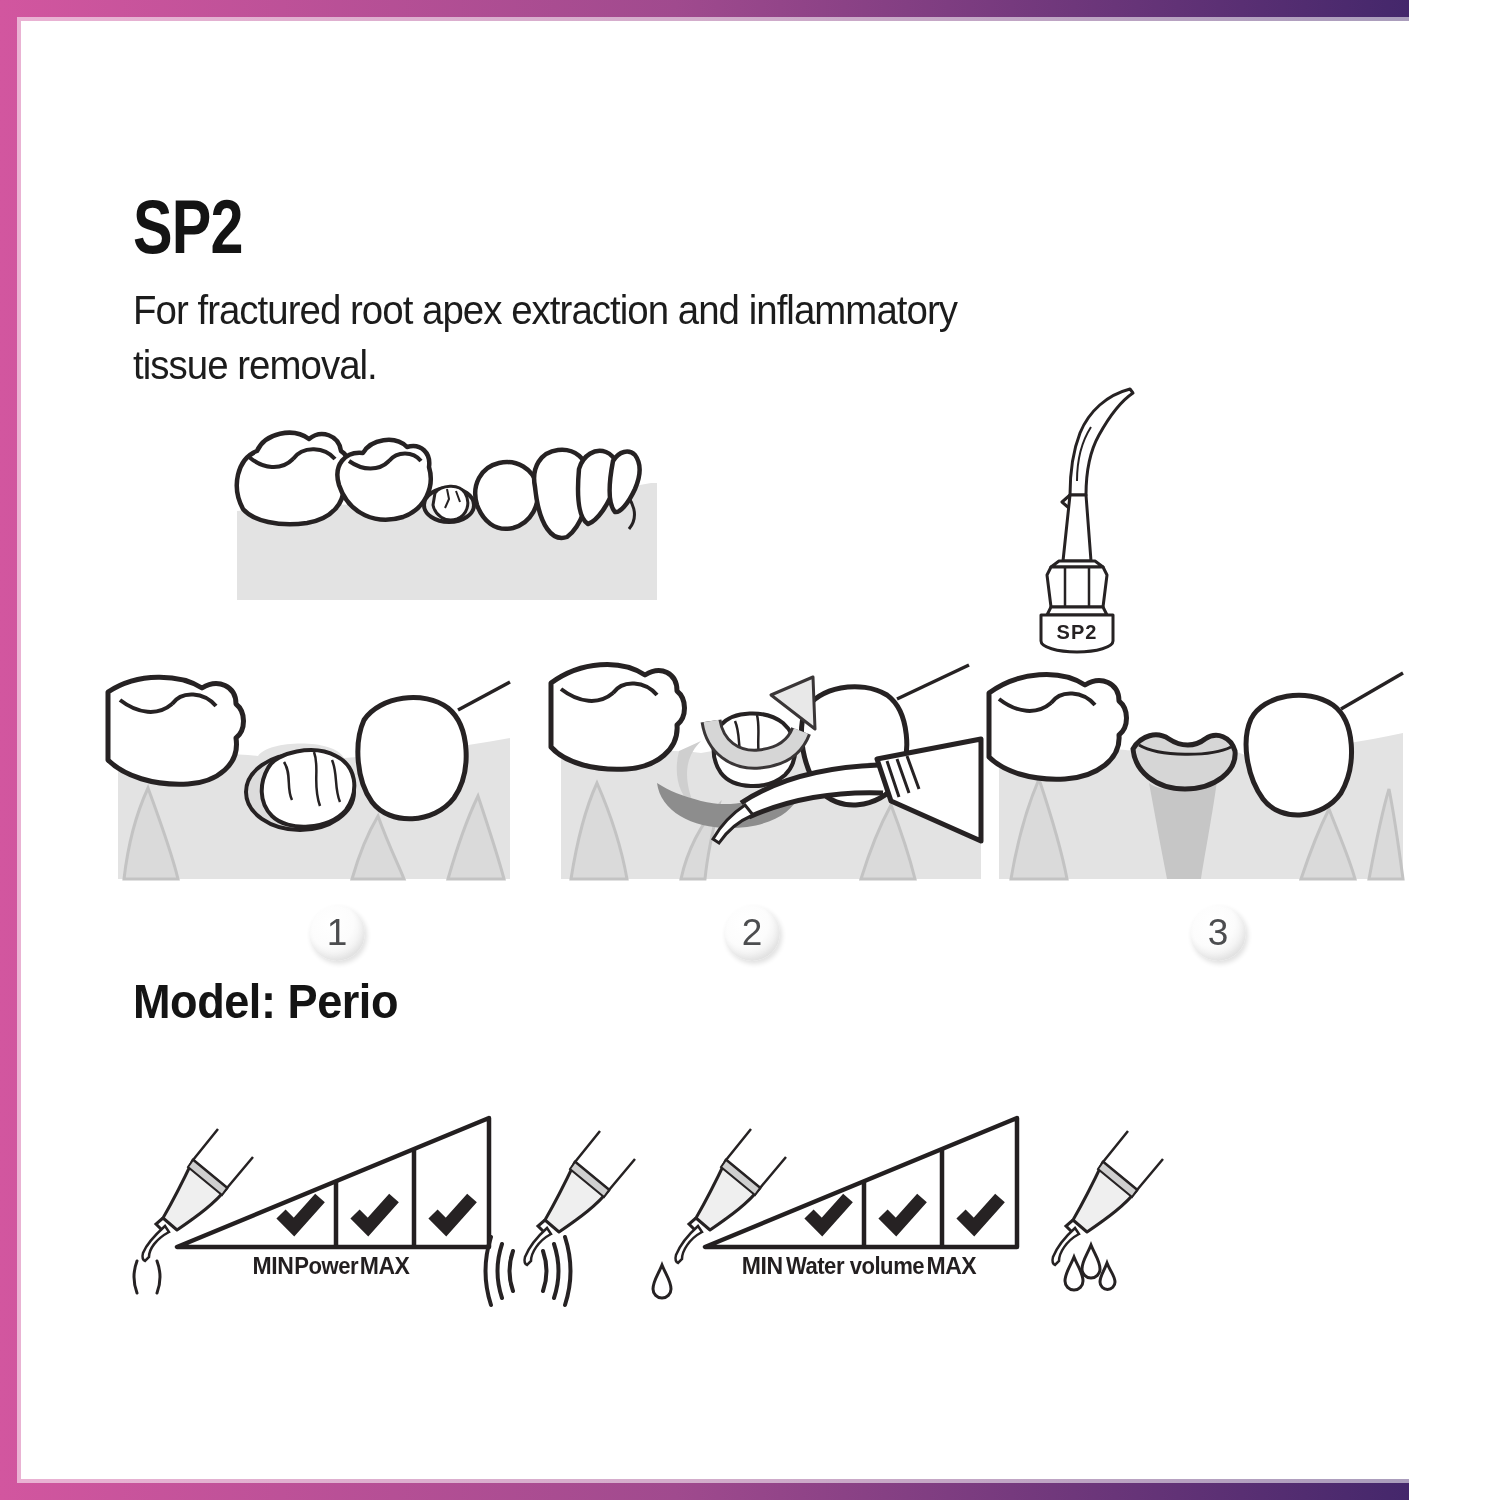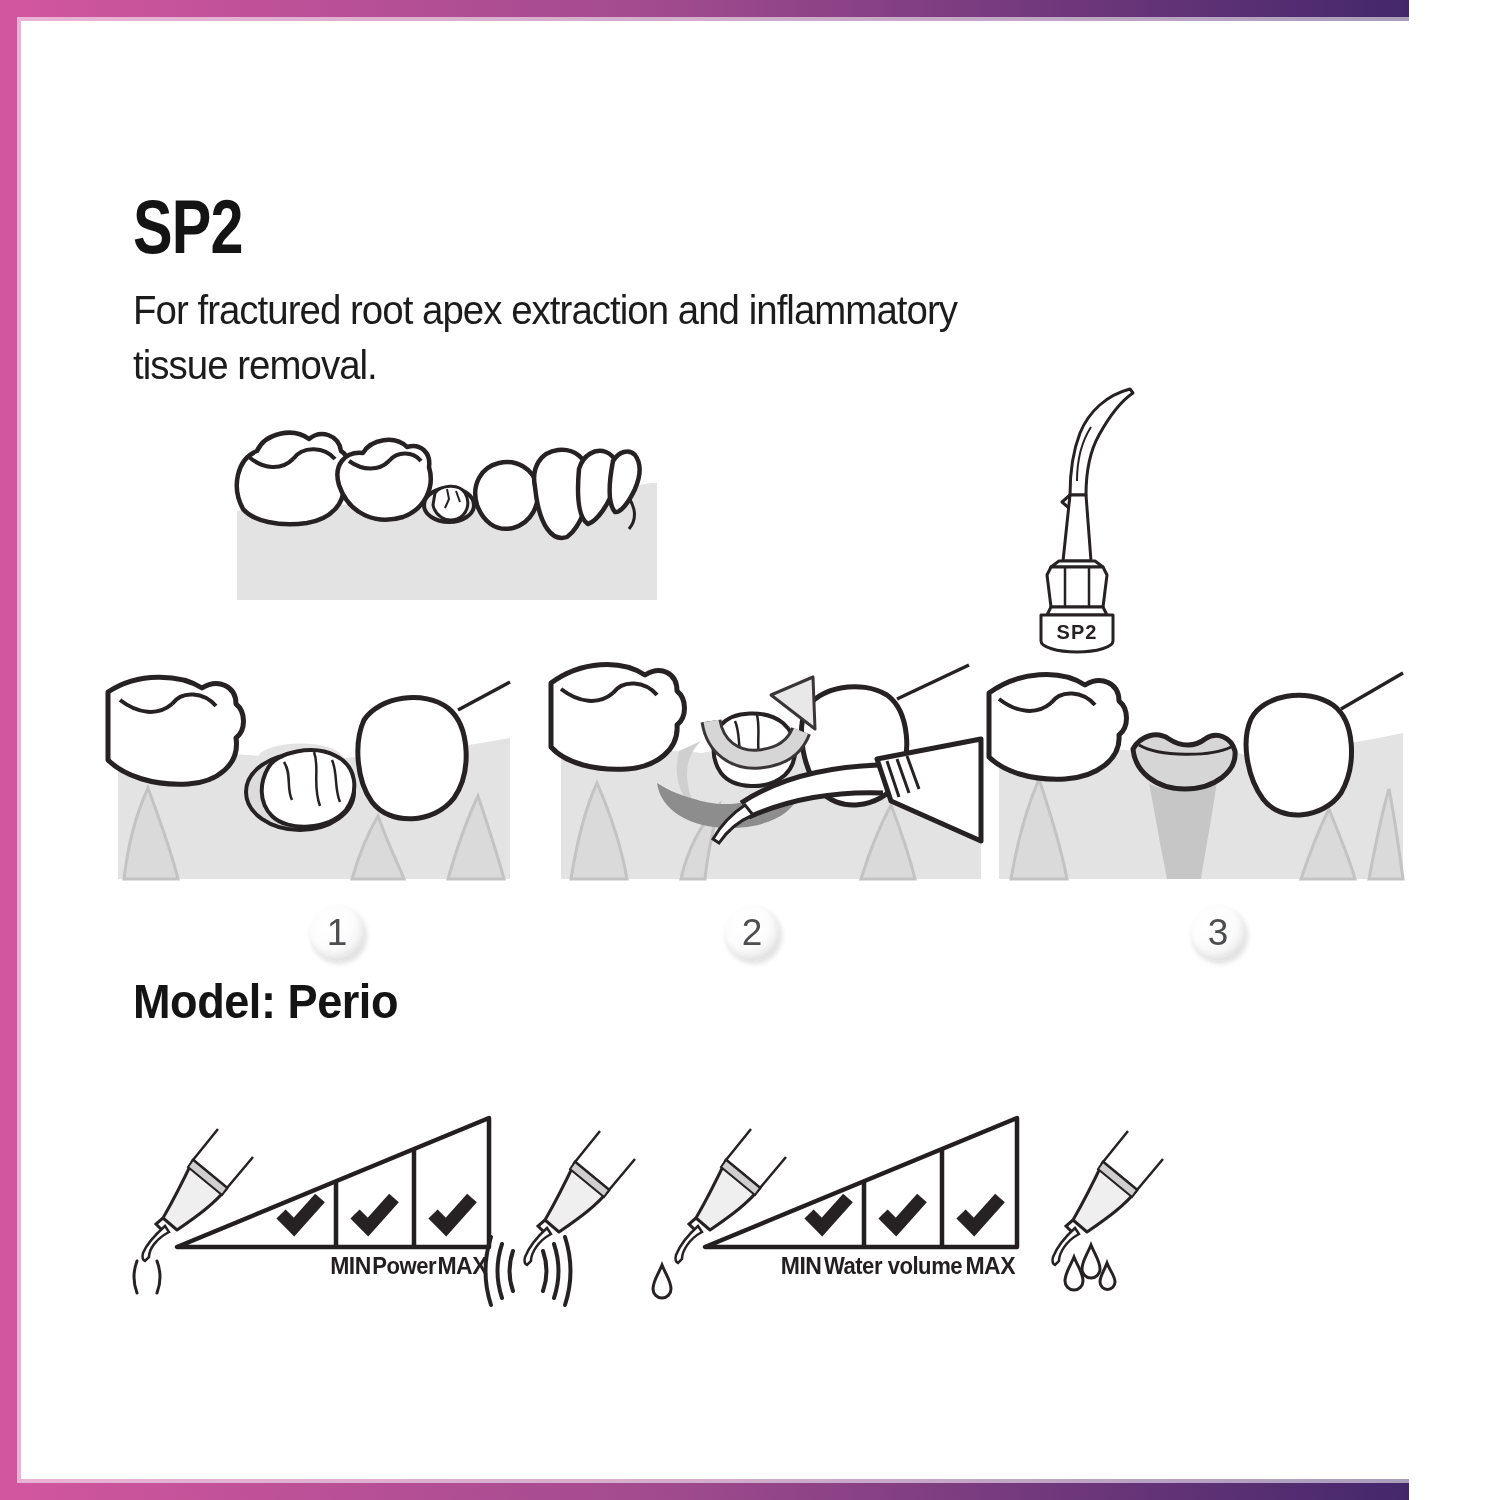--- a/index.html
+++ b/index.html
@@ -17,21 +17,21 @@
 
   .model{left:112px;top:952px;font-size:49px;font-weight:700;color:#141414;
     transform:scaleX(.92);transform-origin:left top;letter-spacing:-0.5px;}
 
   .badge{width:56px;height:56px;border-radius:50%;top:884px;
     background:radial-gradient(circle at 38% 32%, #ffffff 0%, #fcfcfc 45%, #ededed 75%, #e1e1e1 100%);
     box-shadow:2px 3px 5px rgba(0,0,0,.12), inset -2px -4px 6px rgba(0,0,0,.05);
     display:flex;align-items:center;justify-content:center;
     font-size:37px;color:#4c4d4f;}
 
-  .scale-labels{top:1232px;width:312px;display:flex;justify-content:flex-end;
+  .scale-labels{top:1232px;width:312px;display:flex;justify-content:center;
     align-items:center;font-weight:700;font-size:23px;color:#231f20;letter-spacing:-0.5px;}
   .scale-labels .center{transform:scaleX(.96);}
 
   svg{display:block;overflow:visible;}
 </style>
 </head>
 <body>
 
 <div class="frame">
 <div class="canvas">

